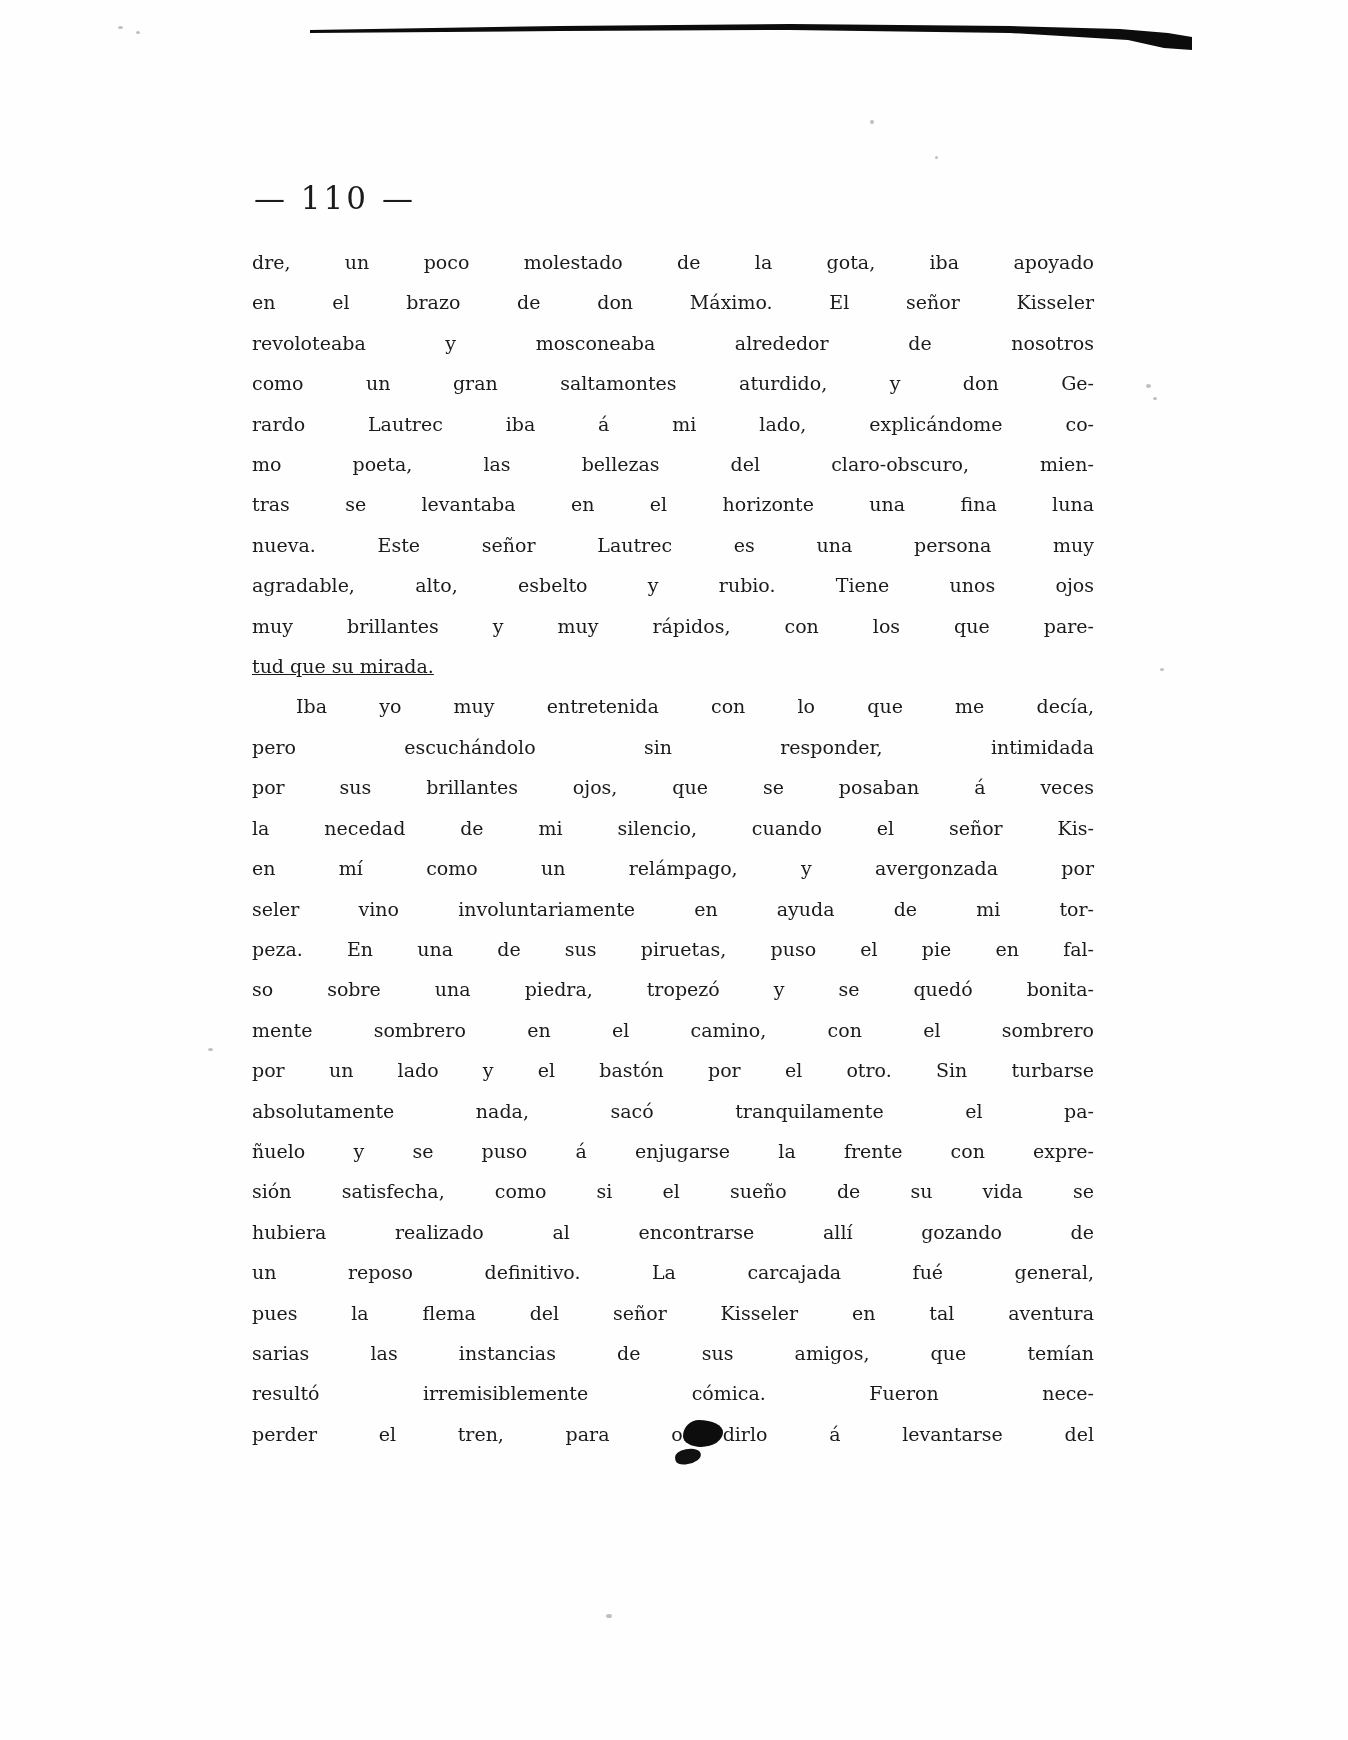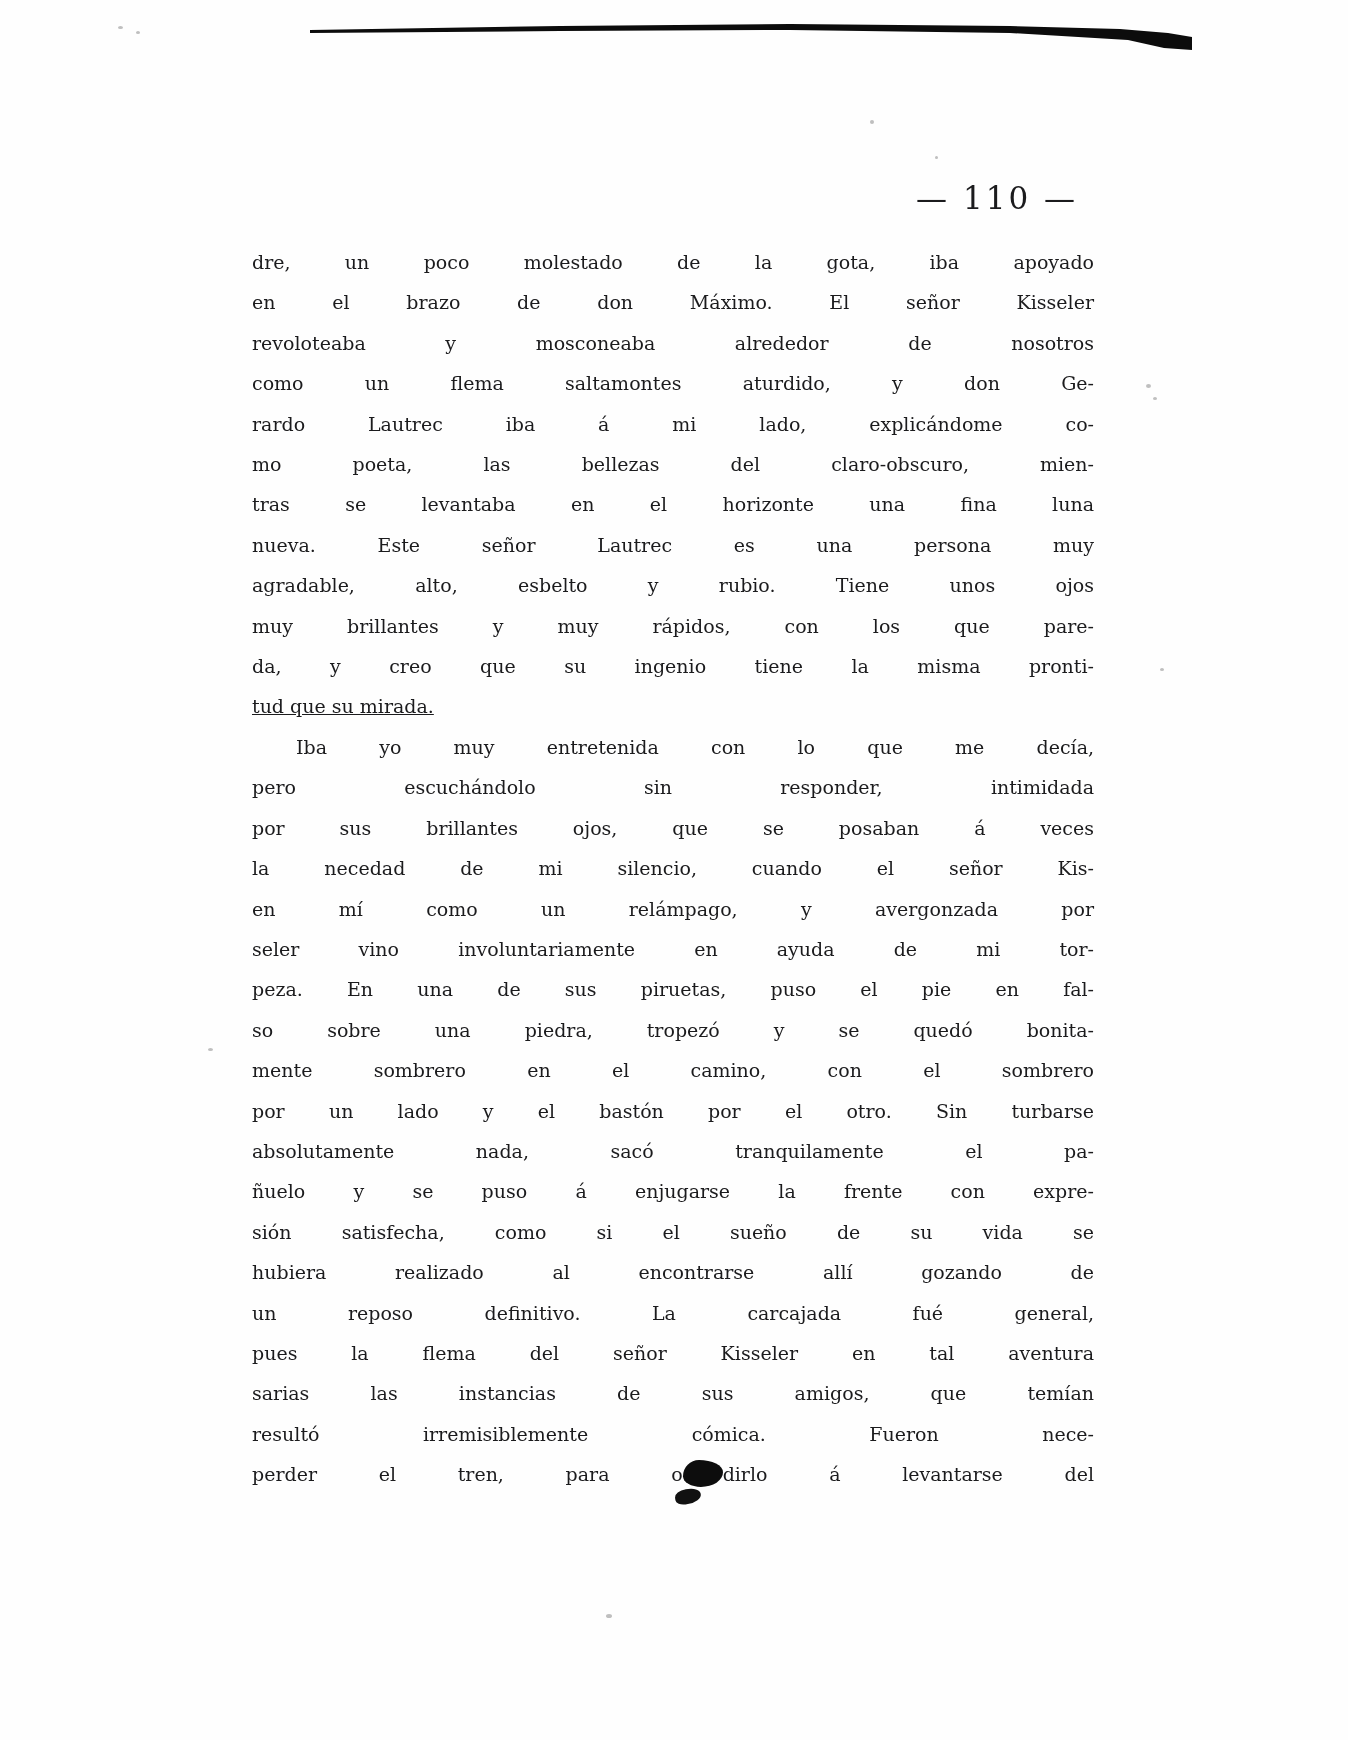--- a/index.html
+++ b/index.html
@@ -21,23 +21,23 @@
     position: absolute;
     left: 310px;
     top: 18px;
     width: 882px;
     height: 36px;
   }
   .top-rule svg { display: block; width: 100%; height: 100%; }
   .page-number {
     position: absolute;
     top: 180px;
-    left: 238px;
+    left: 254px;
     width: 840px;
-    text-align: right;
+    text-align: left;
     font-size: 31px;
     letter-spacing: 3px;
   }
   .text-column {
     position: absolute;
     top: 242px;
     left: 252px;
     width: 842px;
     font-size: 19px;
     line-height: 40.4px;
@@ -103,28 +103,27 @@
   <div class="speck" style="left:606px; top:1614px;width:6px; height:4px;"></div>
 
   <div class="page-number">— 110 —</div>
 
   <div class="text-column">
 
   <div class="paragraph">
         <div class="line">dre, un poco molestado de la gota, iba apoyado</div>
         <div class="line">en el brazo de don Máximo. El señor Kisseler</div>
         <div class="line">revoloteaba y mosconeaba alrededor de nosotros</div>
-        <div class="line">como un flema saltamontes aturdido, y don Ge-</div>
+        <div class="line">como un gran saltamontes aturdido, y don Ge-</div>
         <div class="line">rardo Lautrec iba á mi lado, explicándome co-</div>
         <div class="line">mo poeta, las bellezas del claro-obscuro, mien-</div>
         <div class="line">tras se levantaba en el horizonte una fina luna</div>
         <div class="line">nueva. Este señor Lautrec es una persona muy</div>
         <div class="line">agradable, alto, esbelto y rubio. Tiene unos ojos</div>
         <div class="line">muy brillantes y muy rápidos, con los que pare-</div>
-        <div class="line">da, y creo que su ingenio tiene la misma pronti-</div>
         <div class="line short">tud que su mirada.</div>
       </div>
       <div class="paragraph indent">
         <div class="line">Iba yo muy entretenida con lo que me decía,</div>
         <div class="line">pero escuchándolo sin responder, intimidada</div>
         <div class="line">por sus brillantes ojos, que se posaban á veces</div>
         <div class="line">la necedad de mi silencio, cuando el señor Kis-</div>
         <div class="line">en mí como un relámpago, y avergonzada por</div>
         <div class="line">seler vino involuntariamente en ayuda de mi tor-</div>
         <div class="line">peza. En una de sus piruetas, puso el pie en fal-</div>

